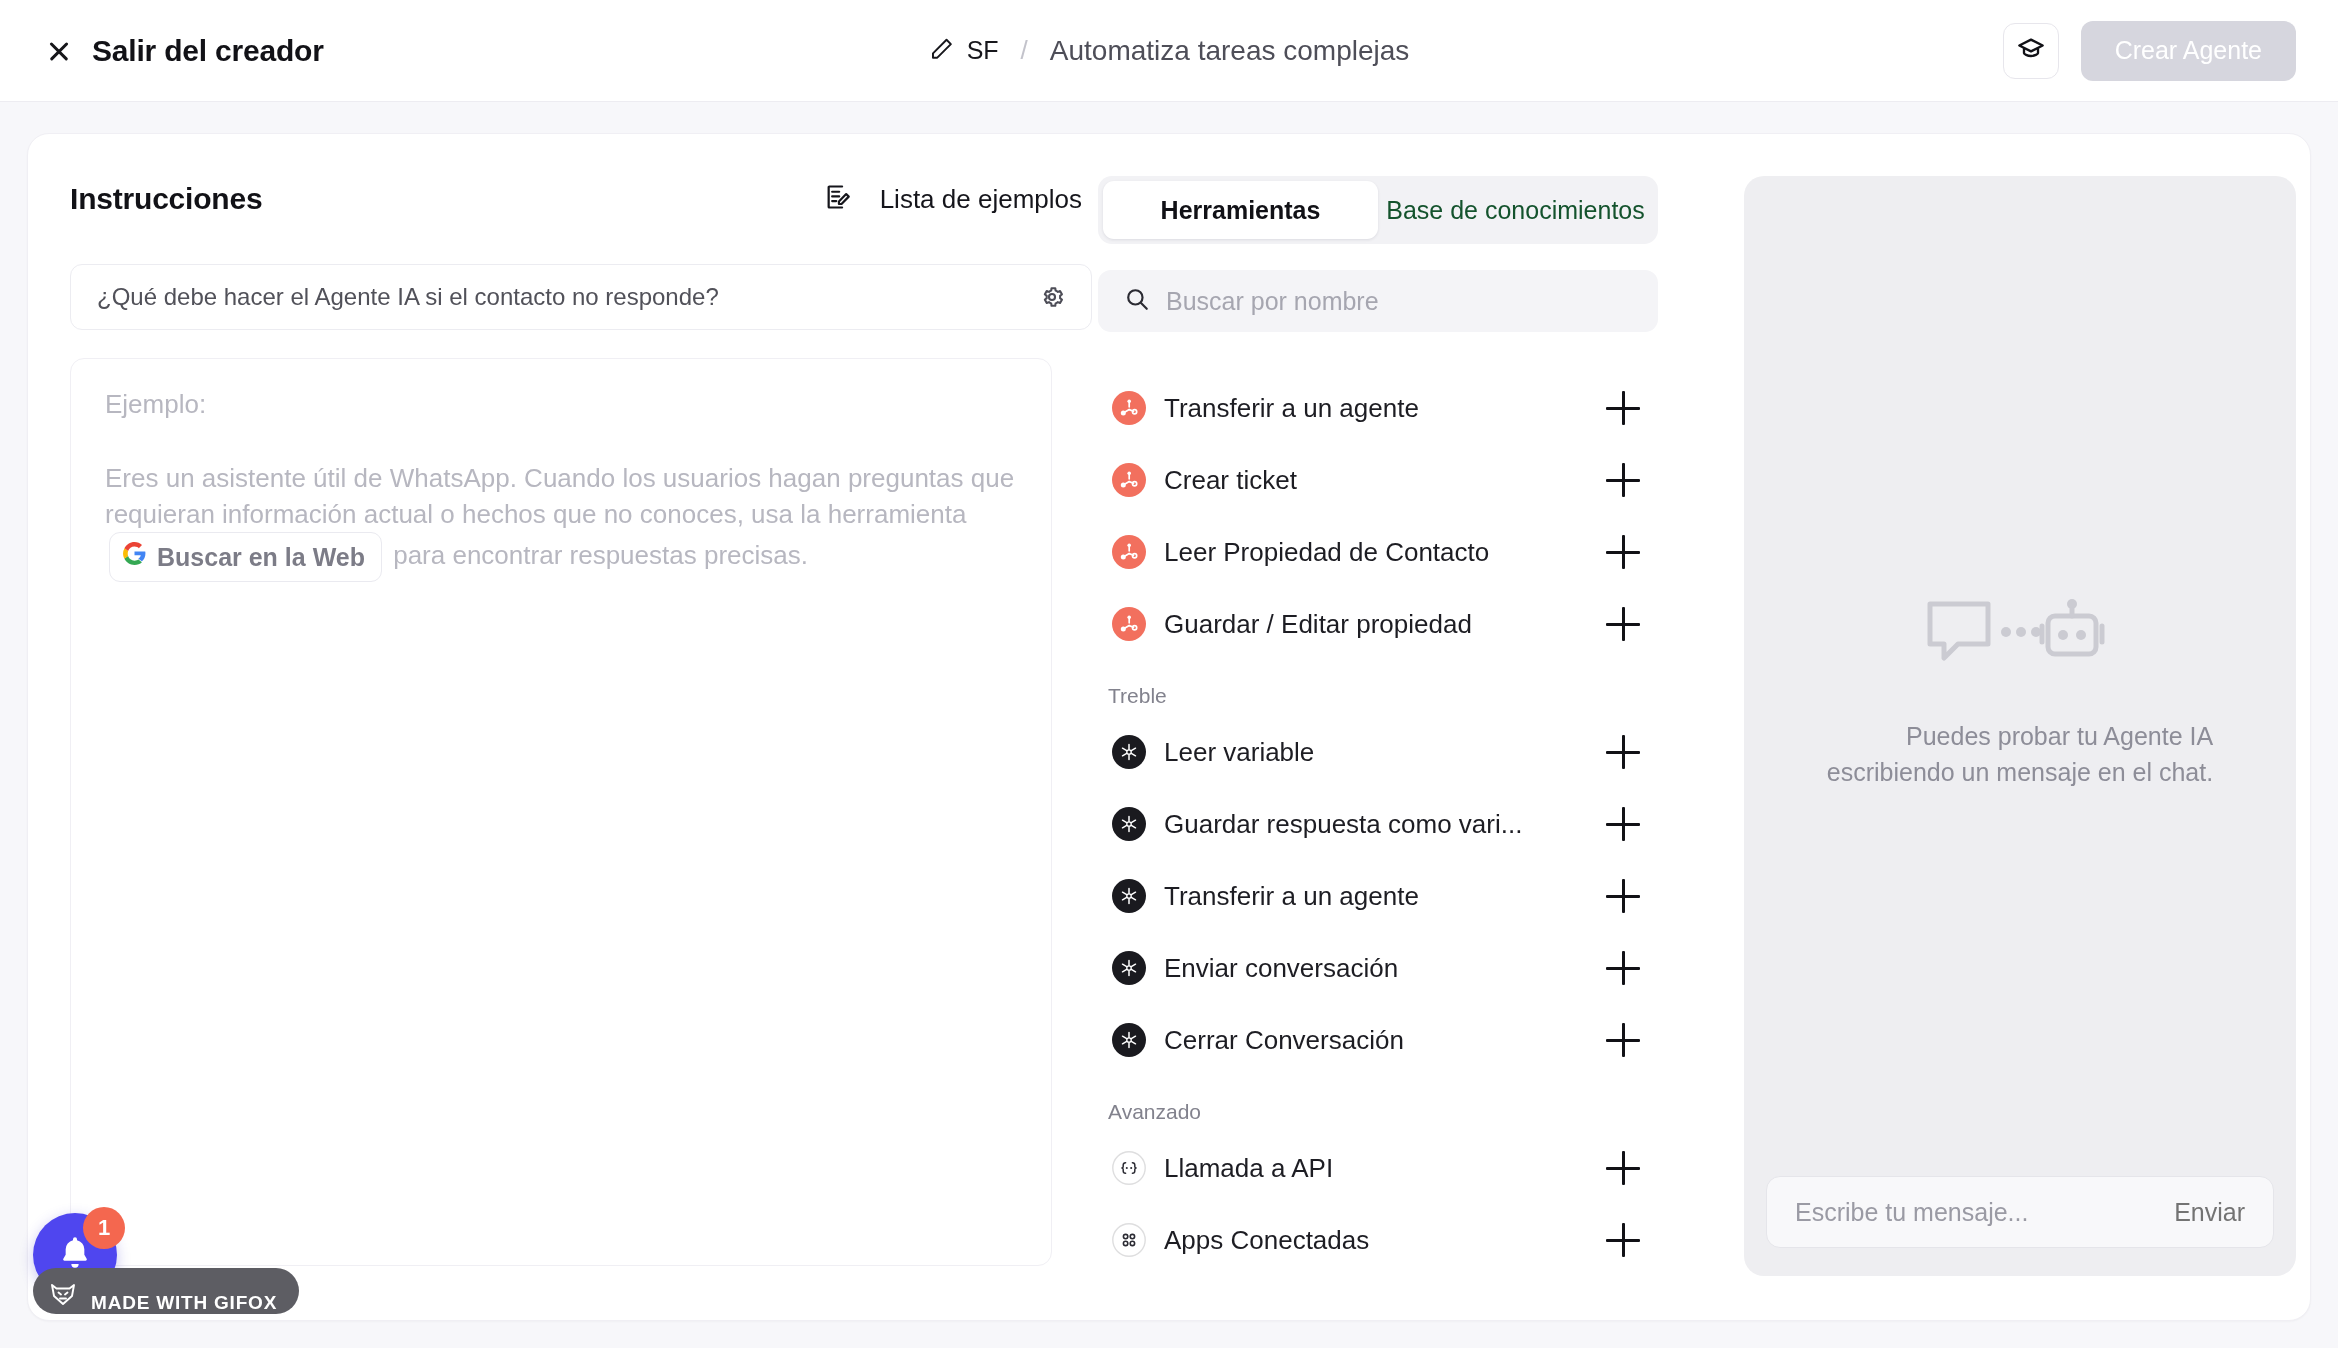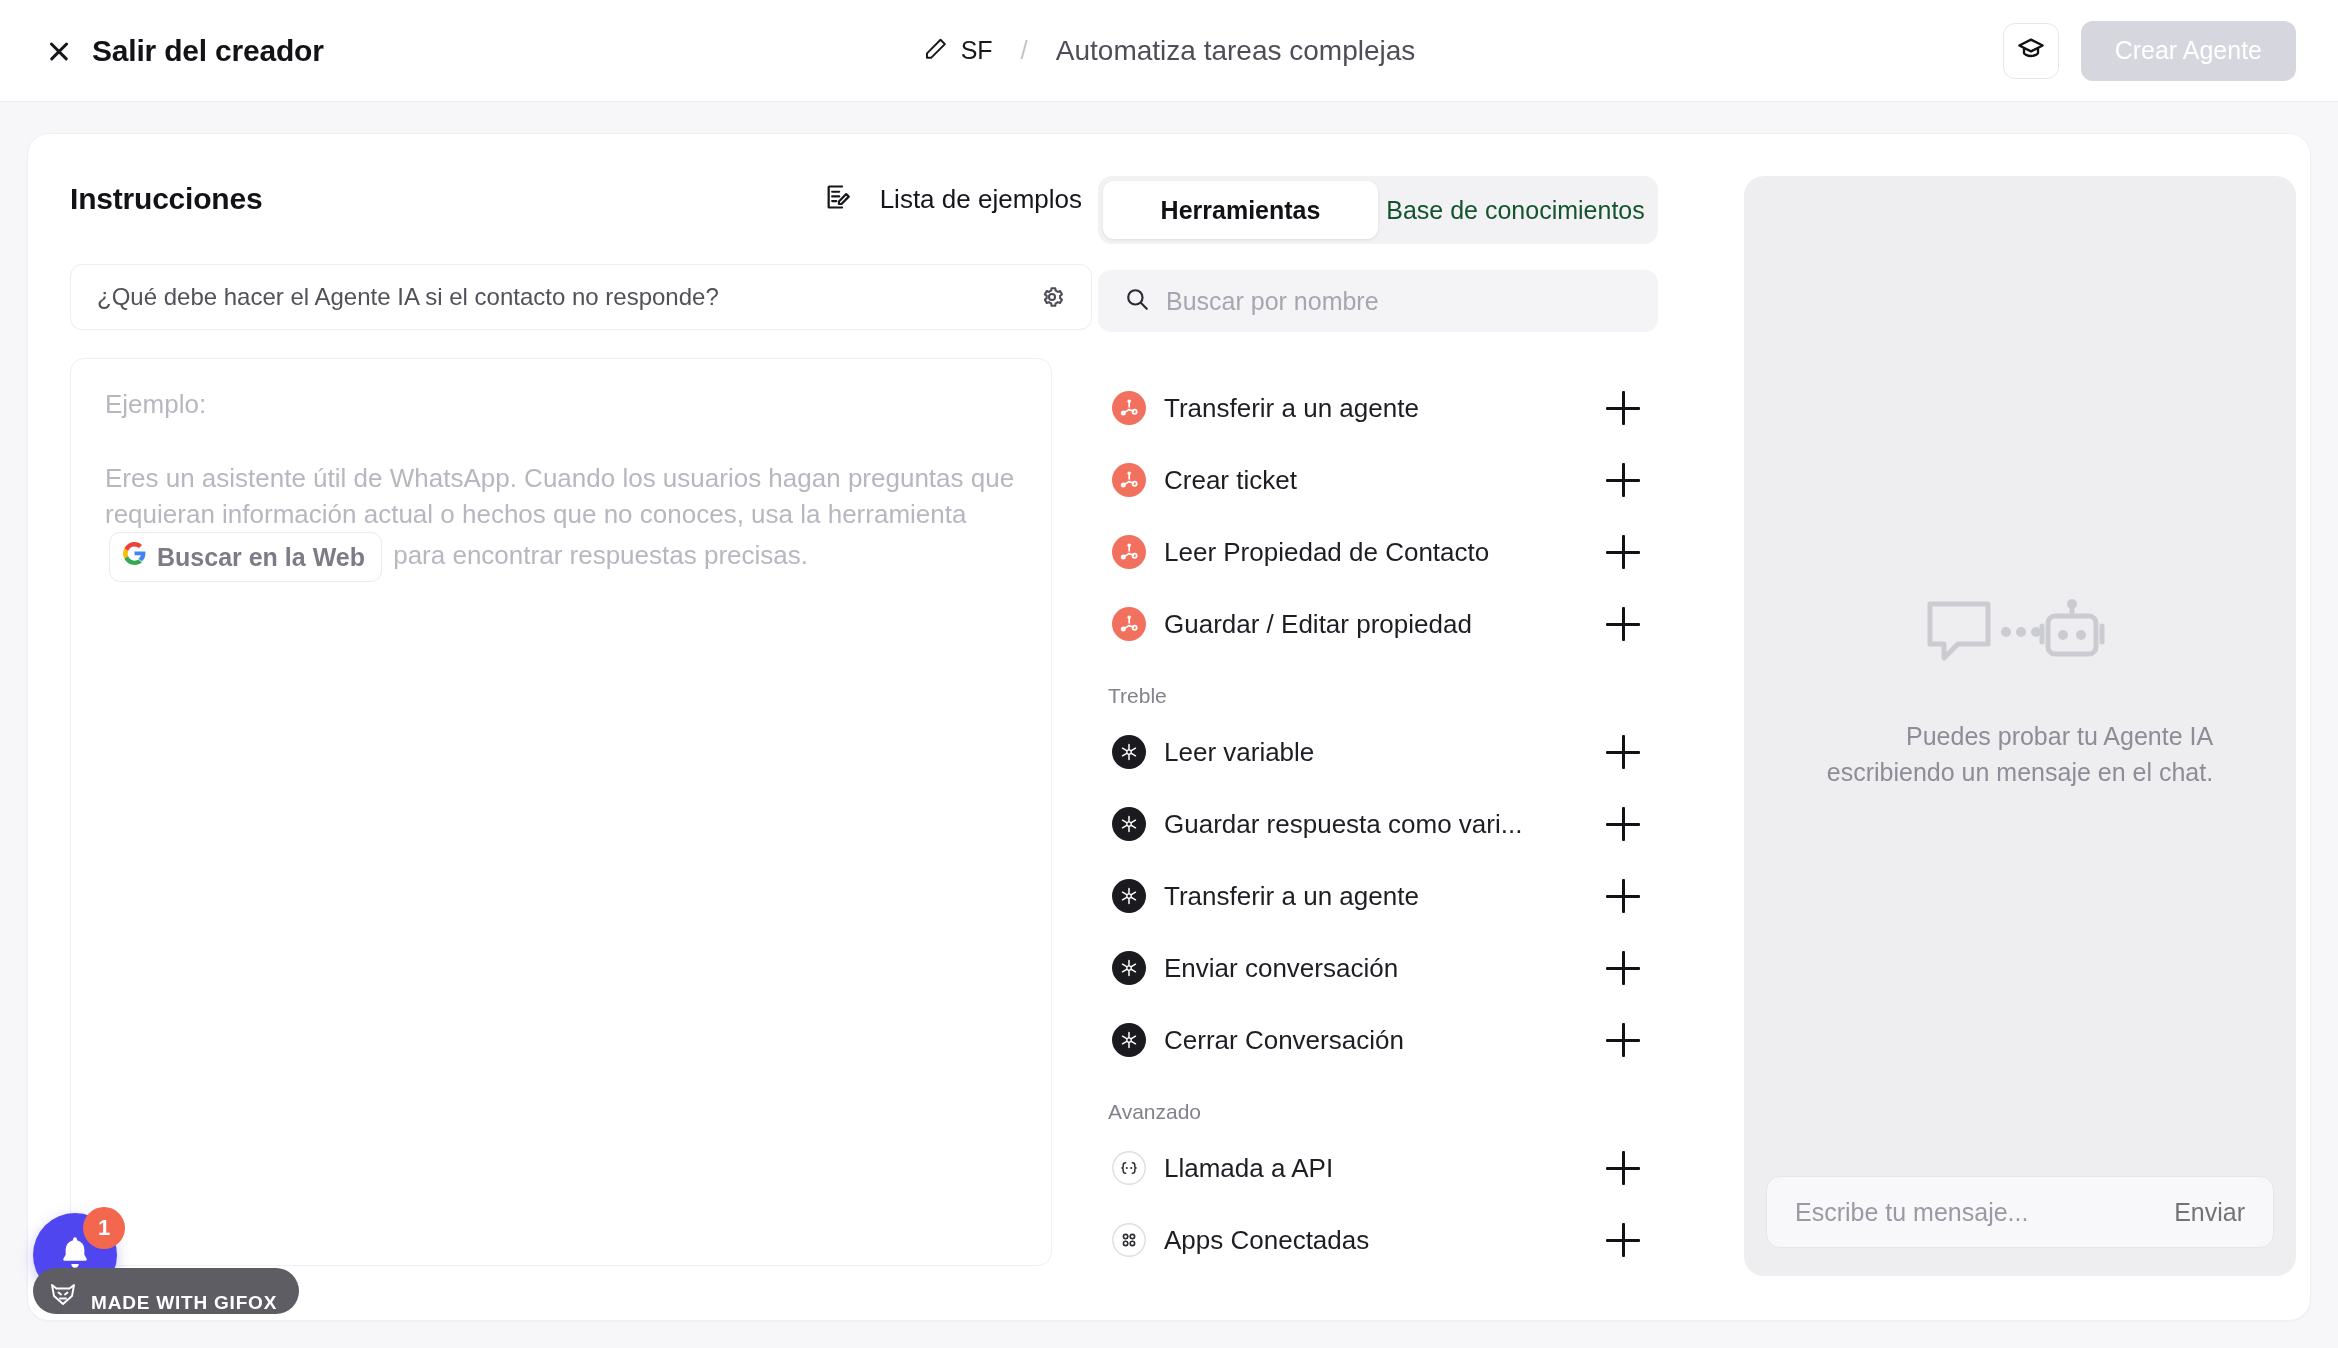--- a/index.html
+++ b/index.html
@@ -58,21 +58,21 @@
     font-weight: 700;
     letter-spacing: -0.2px;
     color: #121217;
   }
 
   .breadcrumb {
     position: absolute;
     left: 50%;
     transform: translateX(-50%);
     display: flex;
-    gap: 24px;
+    gap: 18px;
     white-space: nowrap;
   }
   .crumb-ws {
     display: flex;
     align-items: center;
     gap: 12px;
     cursor: pointer;
   }
   .crumb-ws-text {
     font-size: 25px;

